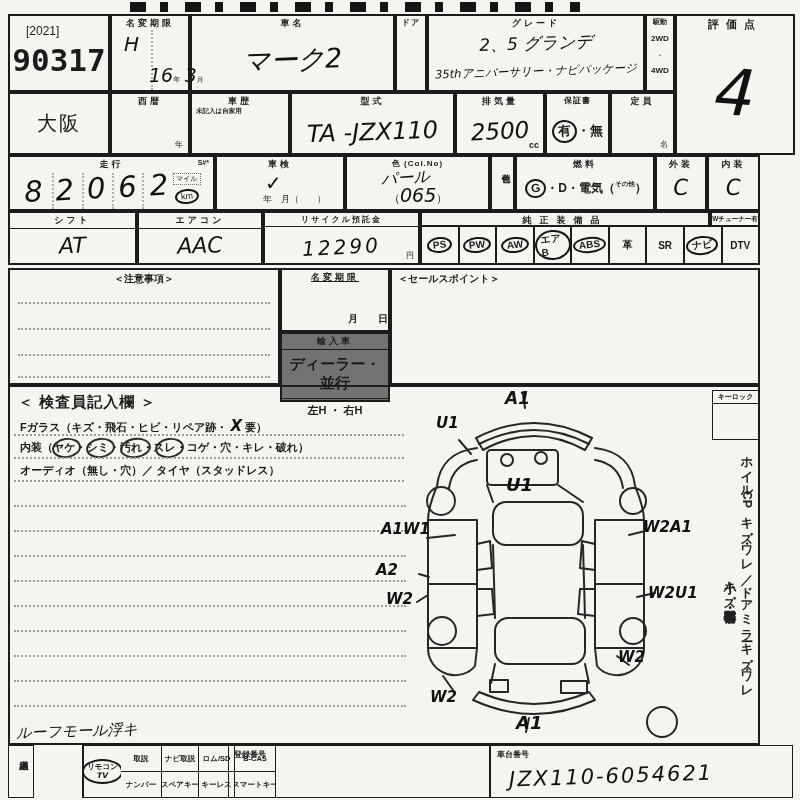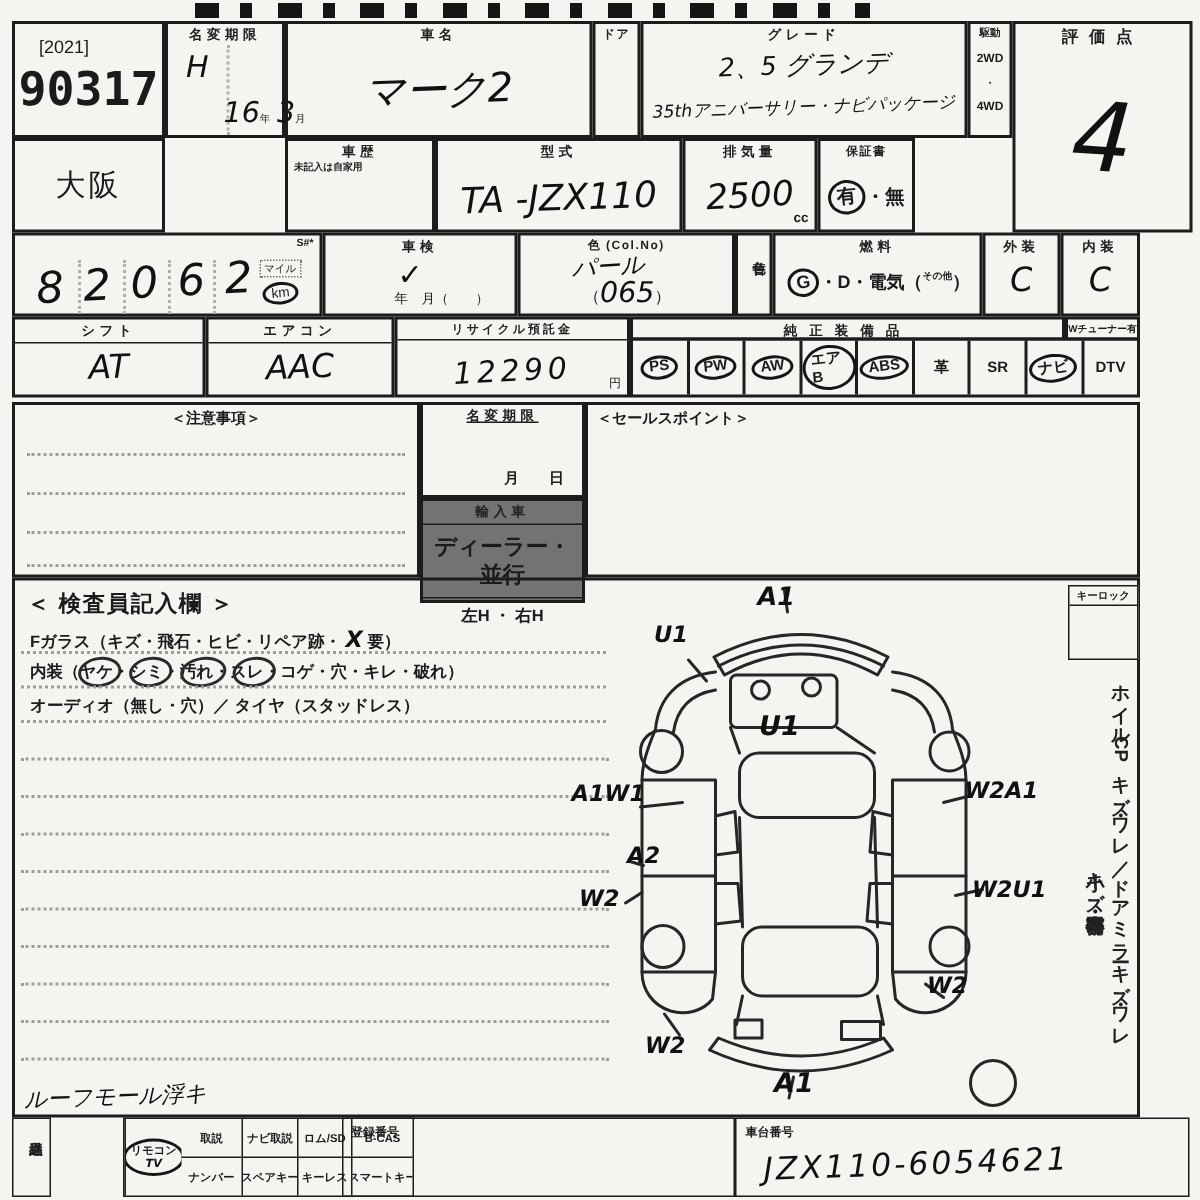--- a/index.html
+++ b/index.html
@@ -77,20 +77,24 @@
     <div class="cell-val" style="top:18px;font-size:8px;font-weight:bold;">2WD</div>
     <div class="cell-val" style="top:34px;font-size:8px;">・</div>
     <div class="cell-val" style="top:50px;font-size:8px;font-weight:bold;">4WD</div>
   </div>
 
   <div class="box" style="left:675px;top:14px;width:120px;height:141px;">
     <div class="hdr" style="font-size:11px;letter-spacing:7px;">評価点</div>
     <div class="cell-val hw" style="top:40px;font-size:64px;transform:rotate(4deg);">4</div>
   </div>
 
+  <div class="box" style="left:110px;top:92px;width:80px;height:63px;">
+    <div class="hdr">西暦</div>
+    <div class="abs" style="right:5px;bottom:3px;font-size:8px;">年</div>
+  </div>
 
   <div class="box" style="left:190px;top:92px;width:100px;height:63px;">
     <div class="hdr">車歴</div>
     <div class="abs" style="left:4px;top:13px;font-size:6.5px;font-weight:bold;">未記入は自家用</div>
   </div>
 
   <div class="box" style="left:290px;top:92px;width:165px;height:63px;">
     <div class="hdr">型式</div>
     <div class="cell-val hw" style="top:24px;font-size:24px;transform:rotate(-2deg);">TA -JZX110</div>
   </div>
@@ -101,22 +105,27 @@
     <div class="abs" style="right:4px;bottom:3px;font-size:9px;font-weight:bold;">cc</div>
   </div>
 
   <div class="box" style="left:545px;top:92px;width:65px;height:63px;">
     <div class="hdr sm">保証書</div>
     <div class="cell-val" style="top:26px;font-size:13px;font-weight:bold;">
       <span class="circ">有</span><span>・</span><span>無</span>
     </div>
   </div>
 
+  <div class="box" style="left:610px;top:92px;width:65px;height:63px;">
+    <div class="hdr">定員</div>
+    <div class="abs" style="right:5px;bottom:3px;font-size:8px;">名</div>
+  </div>
 
   <div class="box" style="left:8px;top:155px;width:207px;height:56px;">
+    <div class="hdr">走行</div>
     <div class="abs" style="right:4px;top:2px;font-size:7px;font-weight:bold;">S#*</div>
     <div class="dotv" style="left:42px;top:16px;height:36px;"></div>
     <div class="dotv" style="left:72px;top:16px;height:36px;"></div>
     <div class="dotv" style="left:102px;top:16px;height:36px;"></div>
     <div class="dotv" style="left:132px;top:16px;height:36px;"></div>
     <div class="hw abs" style="left:14px;top:14px;font-size:29px;letter-spacing:13px;transform:rotate(-3deg);">82062</div>
     <div class="abs" style="left:163px;top:16px;text-align:center;">
       <div style="font-size:7px;border:1px dotted #777;padding:0 2px;">マイル</div>
       <div class="circ" style="font-size:9px;margin-top:2px;">km</div>
     </div>
@@ -212,21 +221,21 @@
   <div class="box" style="left:8px;top:268px;width:272px;height:117px;">
     <div style="text-align:center;font-size:10px;font-weight:bold;padding-top:2px;">＜注意事項＞</div>
     <div class="dotl" style="left:8px;top:32px;width:252px;"></div>
     <div class="dotl" style="left:8px;top:58px;width:252px;"></div>
     <div class="dotl" style="left:8px;top:84px;width:252px;"></div>
     <div class="dotl" style="left:8px;top:106px;width:252px;"></div>
   </div>
 
   <div class="box" style="left:280px;top:268px;width:110px;height:64px;text-decoration:underline;">
     <div class="hdr">名変期限</div>
-    <div class="abs" style="right:12px;bottom:4px;font-size:10px;font-weight:bold;margin-top:36px;">月　　日</div>
+    <div class="abs" style="right:0;bottom:4px;font-size:10px;font-weight:bold;margin-top:36px;">月　　日</div>
   </div>
 
   <div class="box" style="left:280px;top:332px;width:110px;height:70px;background:#737373;">
     <div class="hdr" style="border-bottom:1.5px solid #1c1c1c;padding-bottom:1px;">輸入車</div>
     <div style="text-align:center;font-size:15px;font-weight:bold;margin-top:5px;">ディーラー・並行</div>
     <div style="border-top:1.5px solid #1c1c1c;margin-top:5px;"></div>
     <div style="text-align:center;font-size:11px;font-weight:bold;margin-top:4px;">左H ・ 右H</div>
   </div>
 
   <div class="box" style="left:390px;top:268px;width:370px;height:117px;">
@@ -328,21 +337,21 @@
       <path d="M116 330 L113 344"></path>
 
       <circle cx="249" cy="334" r="15"></circle>
     </g>
   </svg>
 
   <span class="dmg hw" style="left:505px;top:388px;font-size:17px;">A1</span>
   <span class="dmg hw" style="left:436px;top:414px;">U1</span>
   <span class="dmg hw" style="left:506px;top:474px;font-size:18px;">U1</span>
   <span class="dmg hw" style="left:381px;top:520px;">A1W1</span>
-  <span class="dmg hw" style="left:418px;top:561px;">A2</span>
+  <span class="dmg hw" style="left:376px;top:561px;">A2</span>
   <span class="dmg hw" style="left:386px;top:590px;">W2</span>
   <span class="dmg hw" style="left:430px;top:688px;">W2</span>
   <span class="dmg hw" style="left:643px;top:518px;">W2A1</span>
   <span class="dmg hw" style="left:648px;top:584px;">W2U1</span>
   <span class="dmg hw" style="left:618px;top:648px;">W2</span>
   <span class="dmg hw" style="left:516px;top:712px;font-size:18px;">A1</span>
 
   <div class="hw abs" style="left:16px;top:722px;font-size:15px;transform:rotate(-2deg);">ルーフモール浮キ</div>
 
   <div class="box thin" style="left:8px;top:745px;width:26px;height:53px;">

